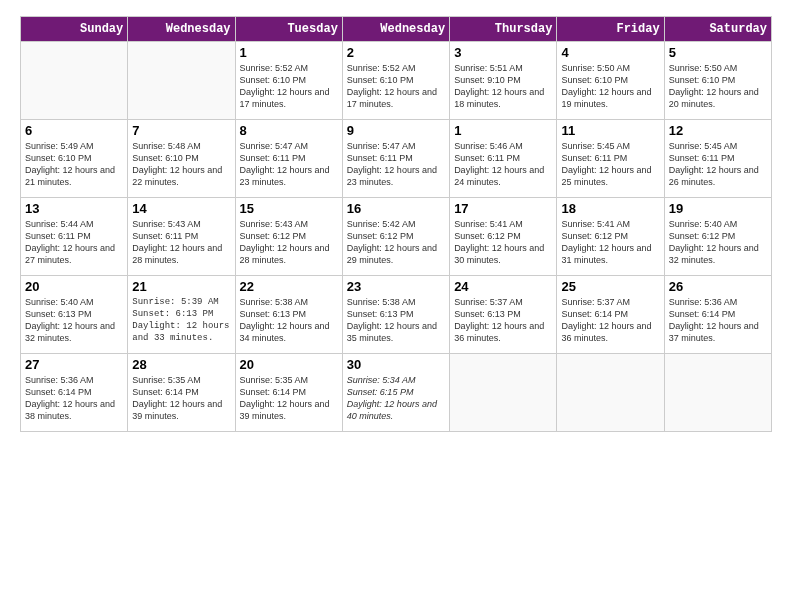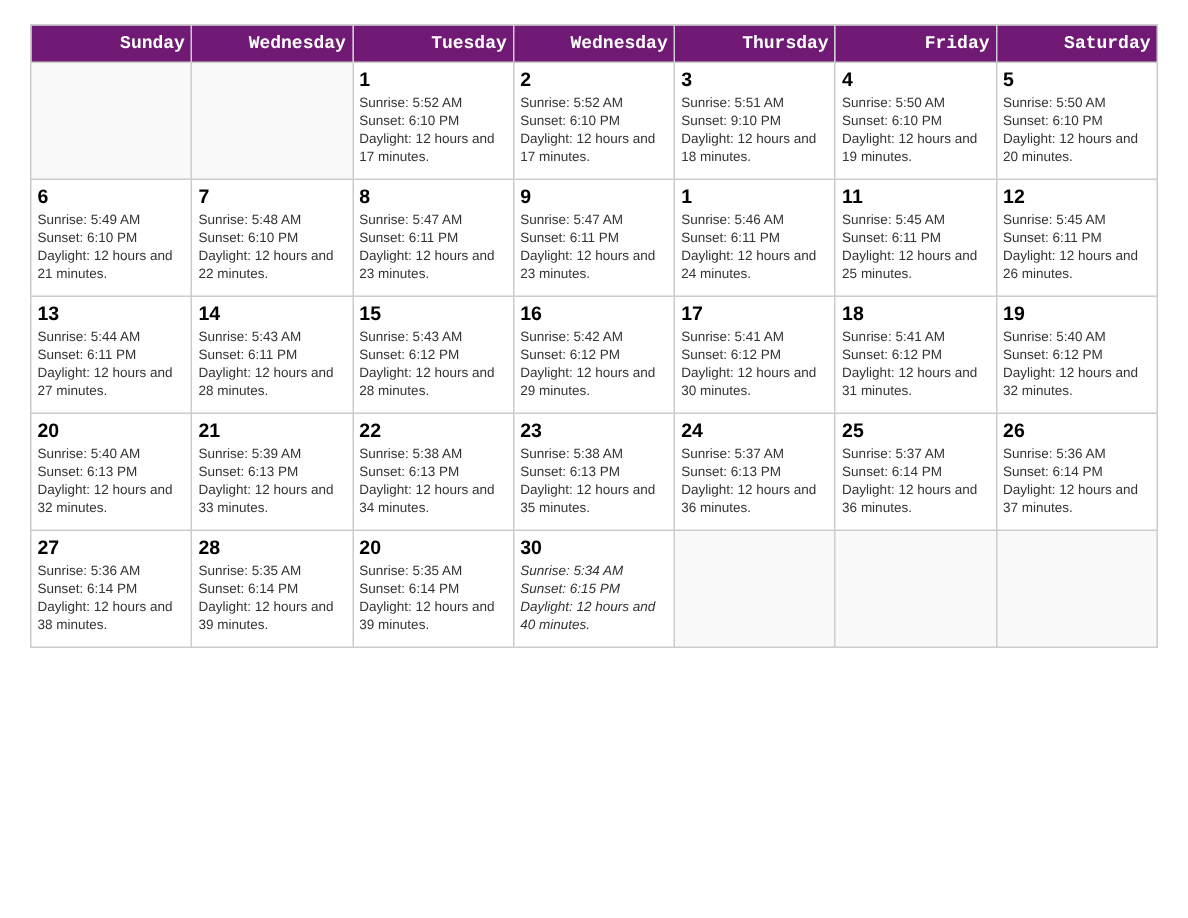--- a/index.html
+++ b/index.html
@@ -221,21 +221,21 @@
         </tr>
         <tr>
           <td>
             <span class="day-num">20</span>
             <div class="day-info" style="white-space: pre-line;">Sunrise: 5:40 AM
 Sunset: 6:13 PM
 Daylight: 12 hours and 32 minutes.</div>
           </td>
           <td>
             <span class="day-num">21</span>
-            <div class="day-info" style="white-space: pre-line;">Sunrise: 5:39 AM
+            <div class="day-info" style="white-space: pre-line; font-family: Liberation Mono, monospace;">Sunrise: 5:39 AM
 Sunset: 6:13 PM
 Daylight: 12 hours and 33 minutes.</div>
           </td>
           <td>
             <span class="day-num">22</span>
             <div class="day-info" style="white-space: pre-line;">Sunrise: 5:38 AM
 Sunset: 6:13 PM
 Daylight: 12 hours and 34 minutes.</div>
           </td>
           <td>

